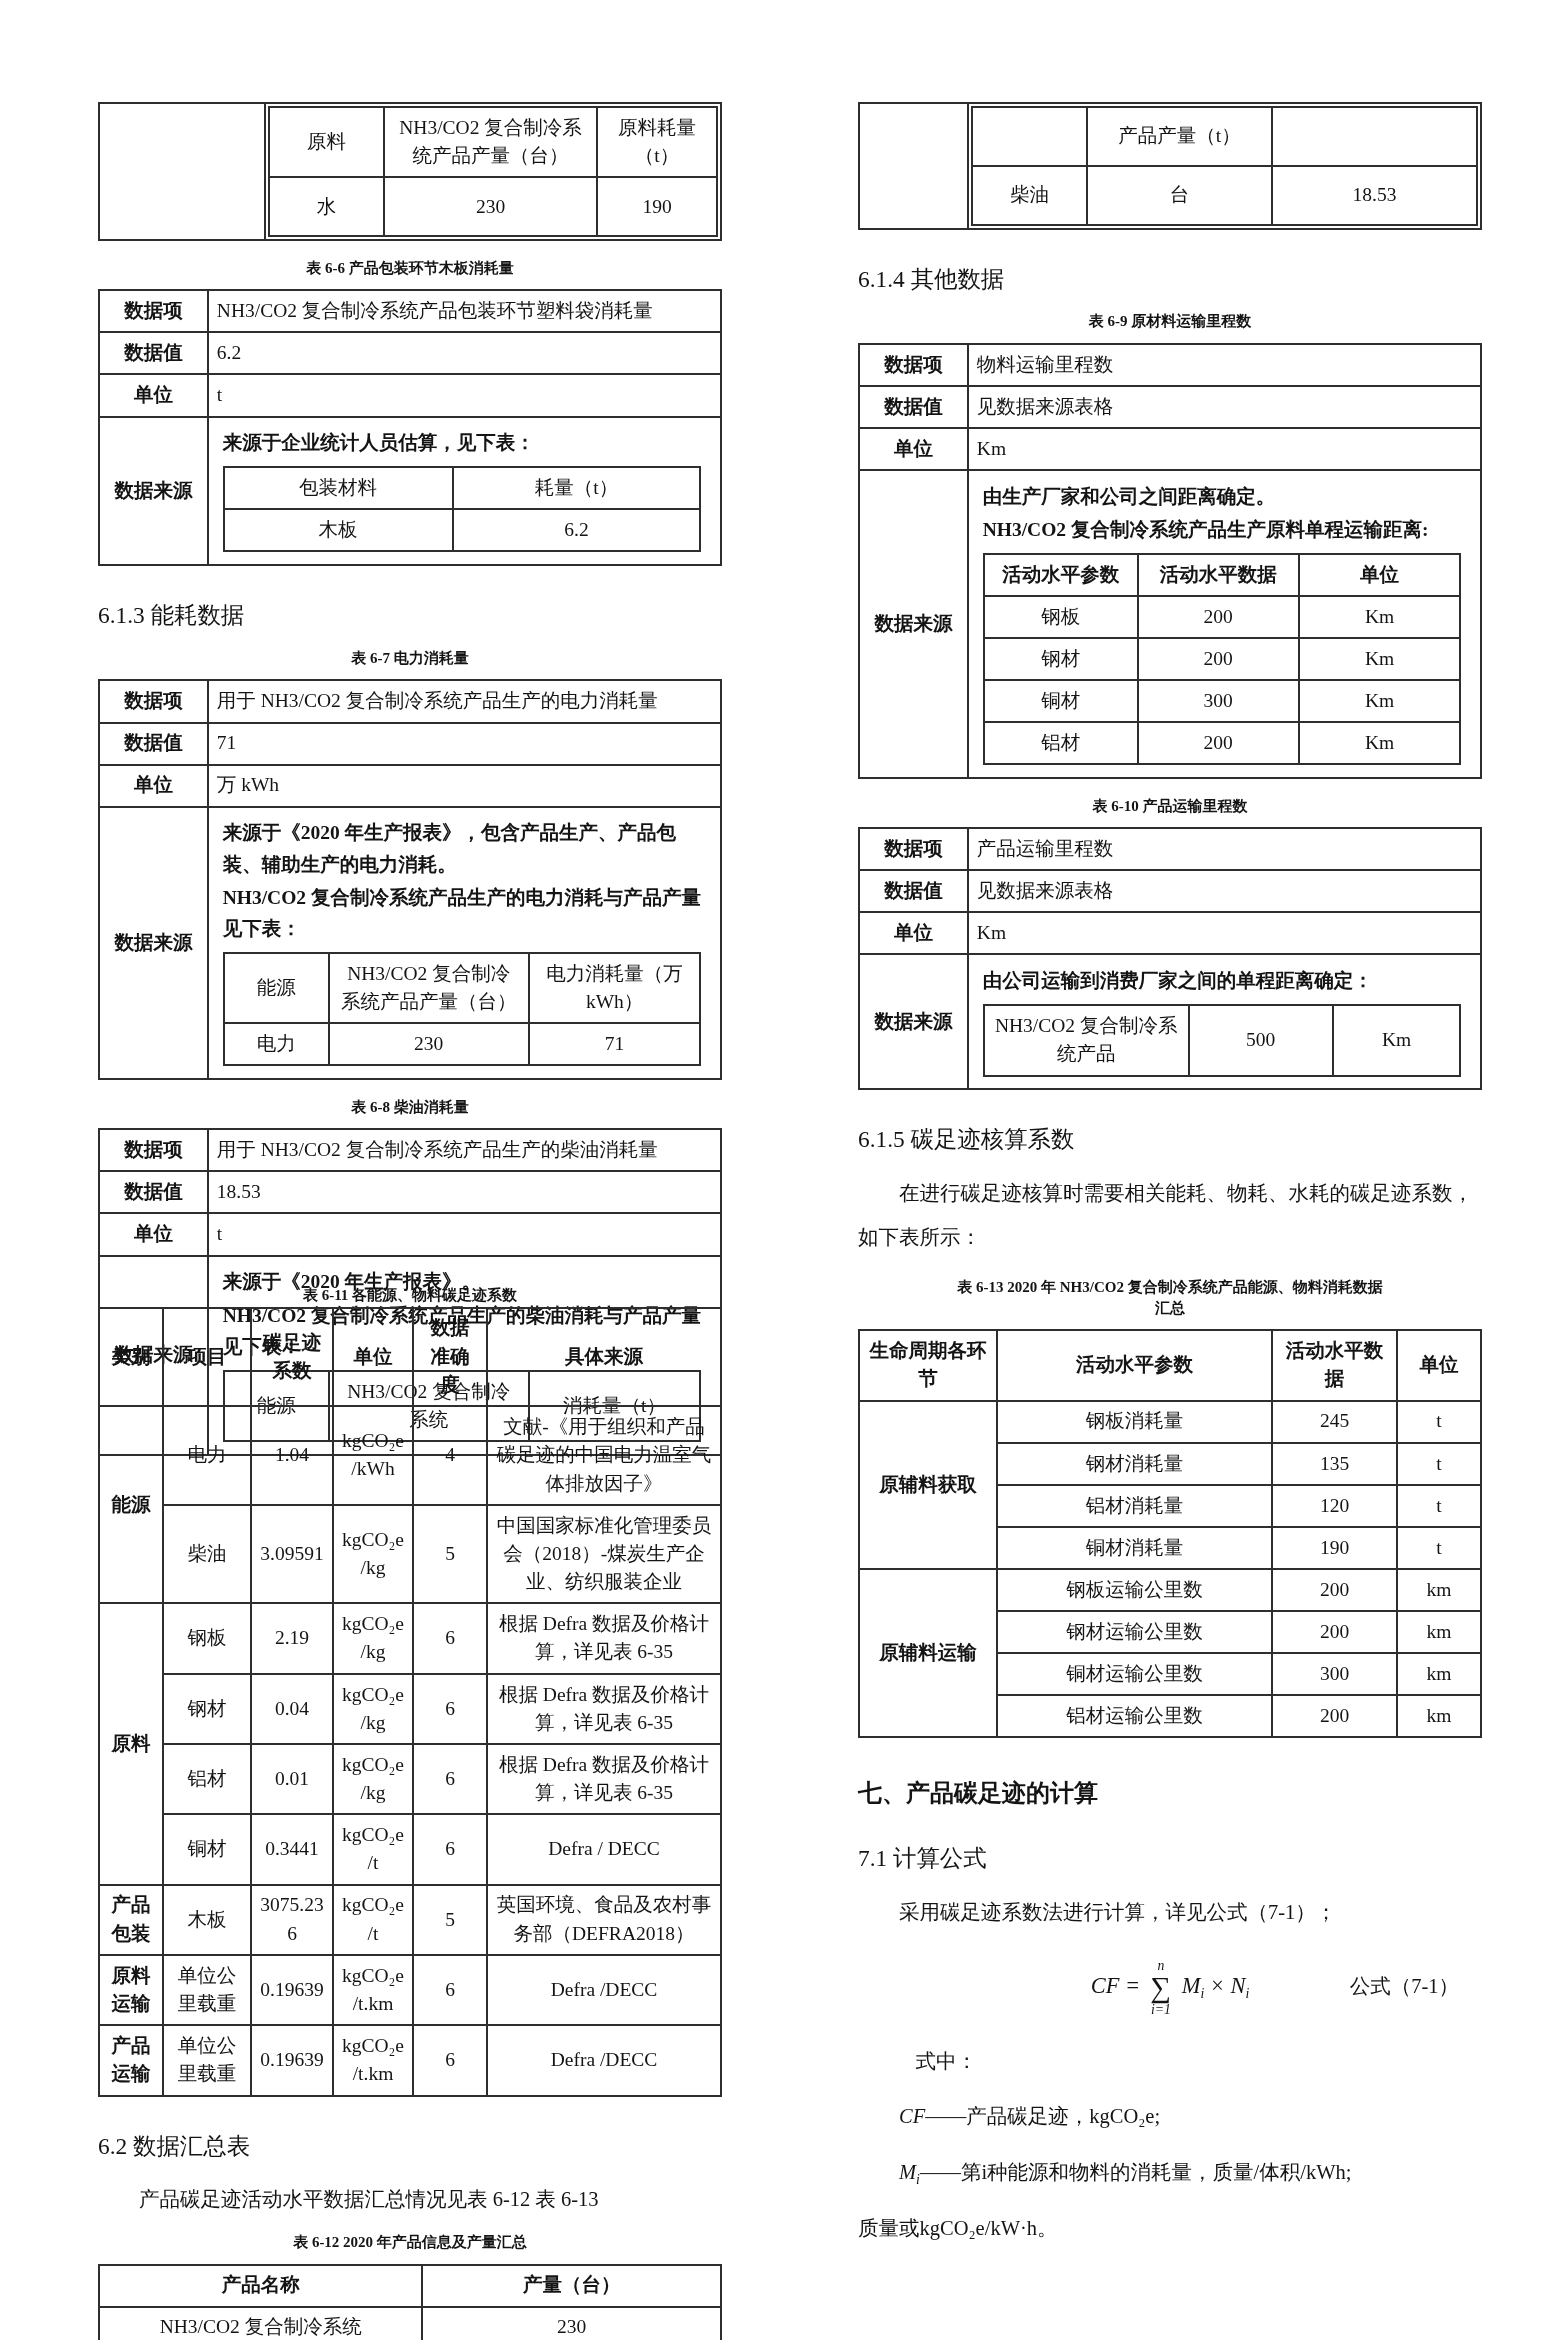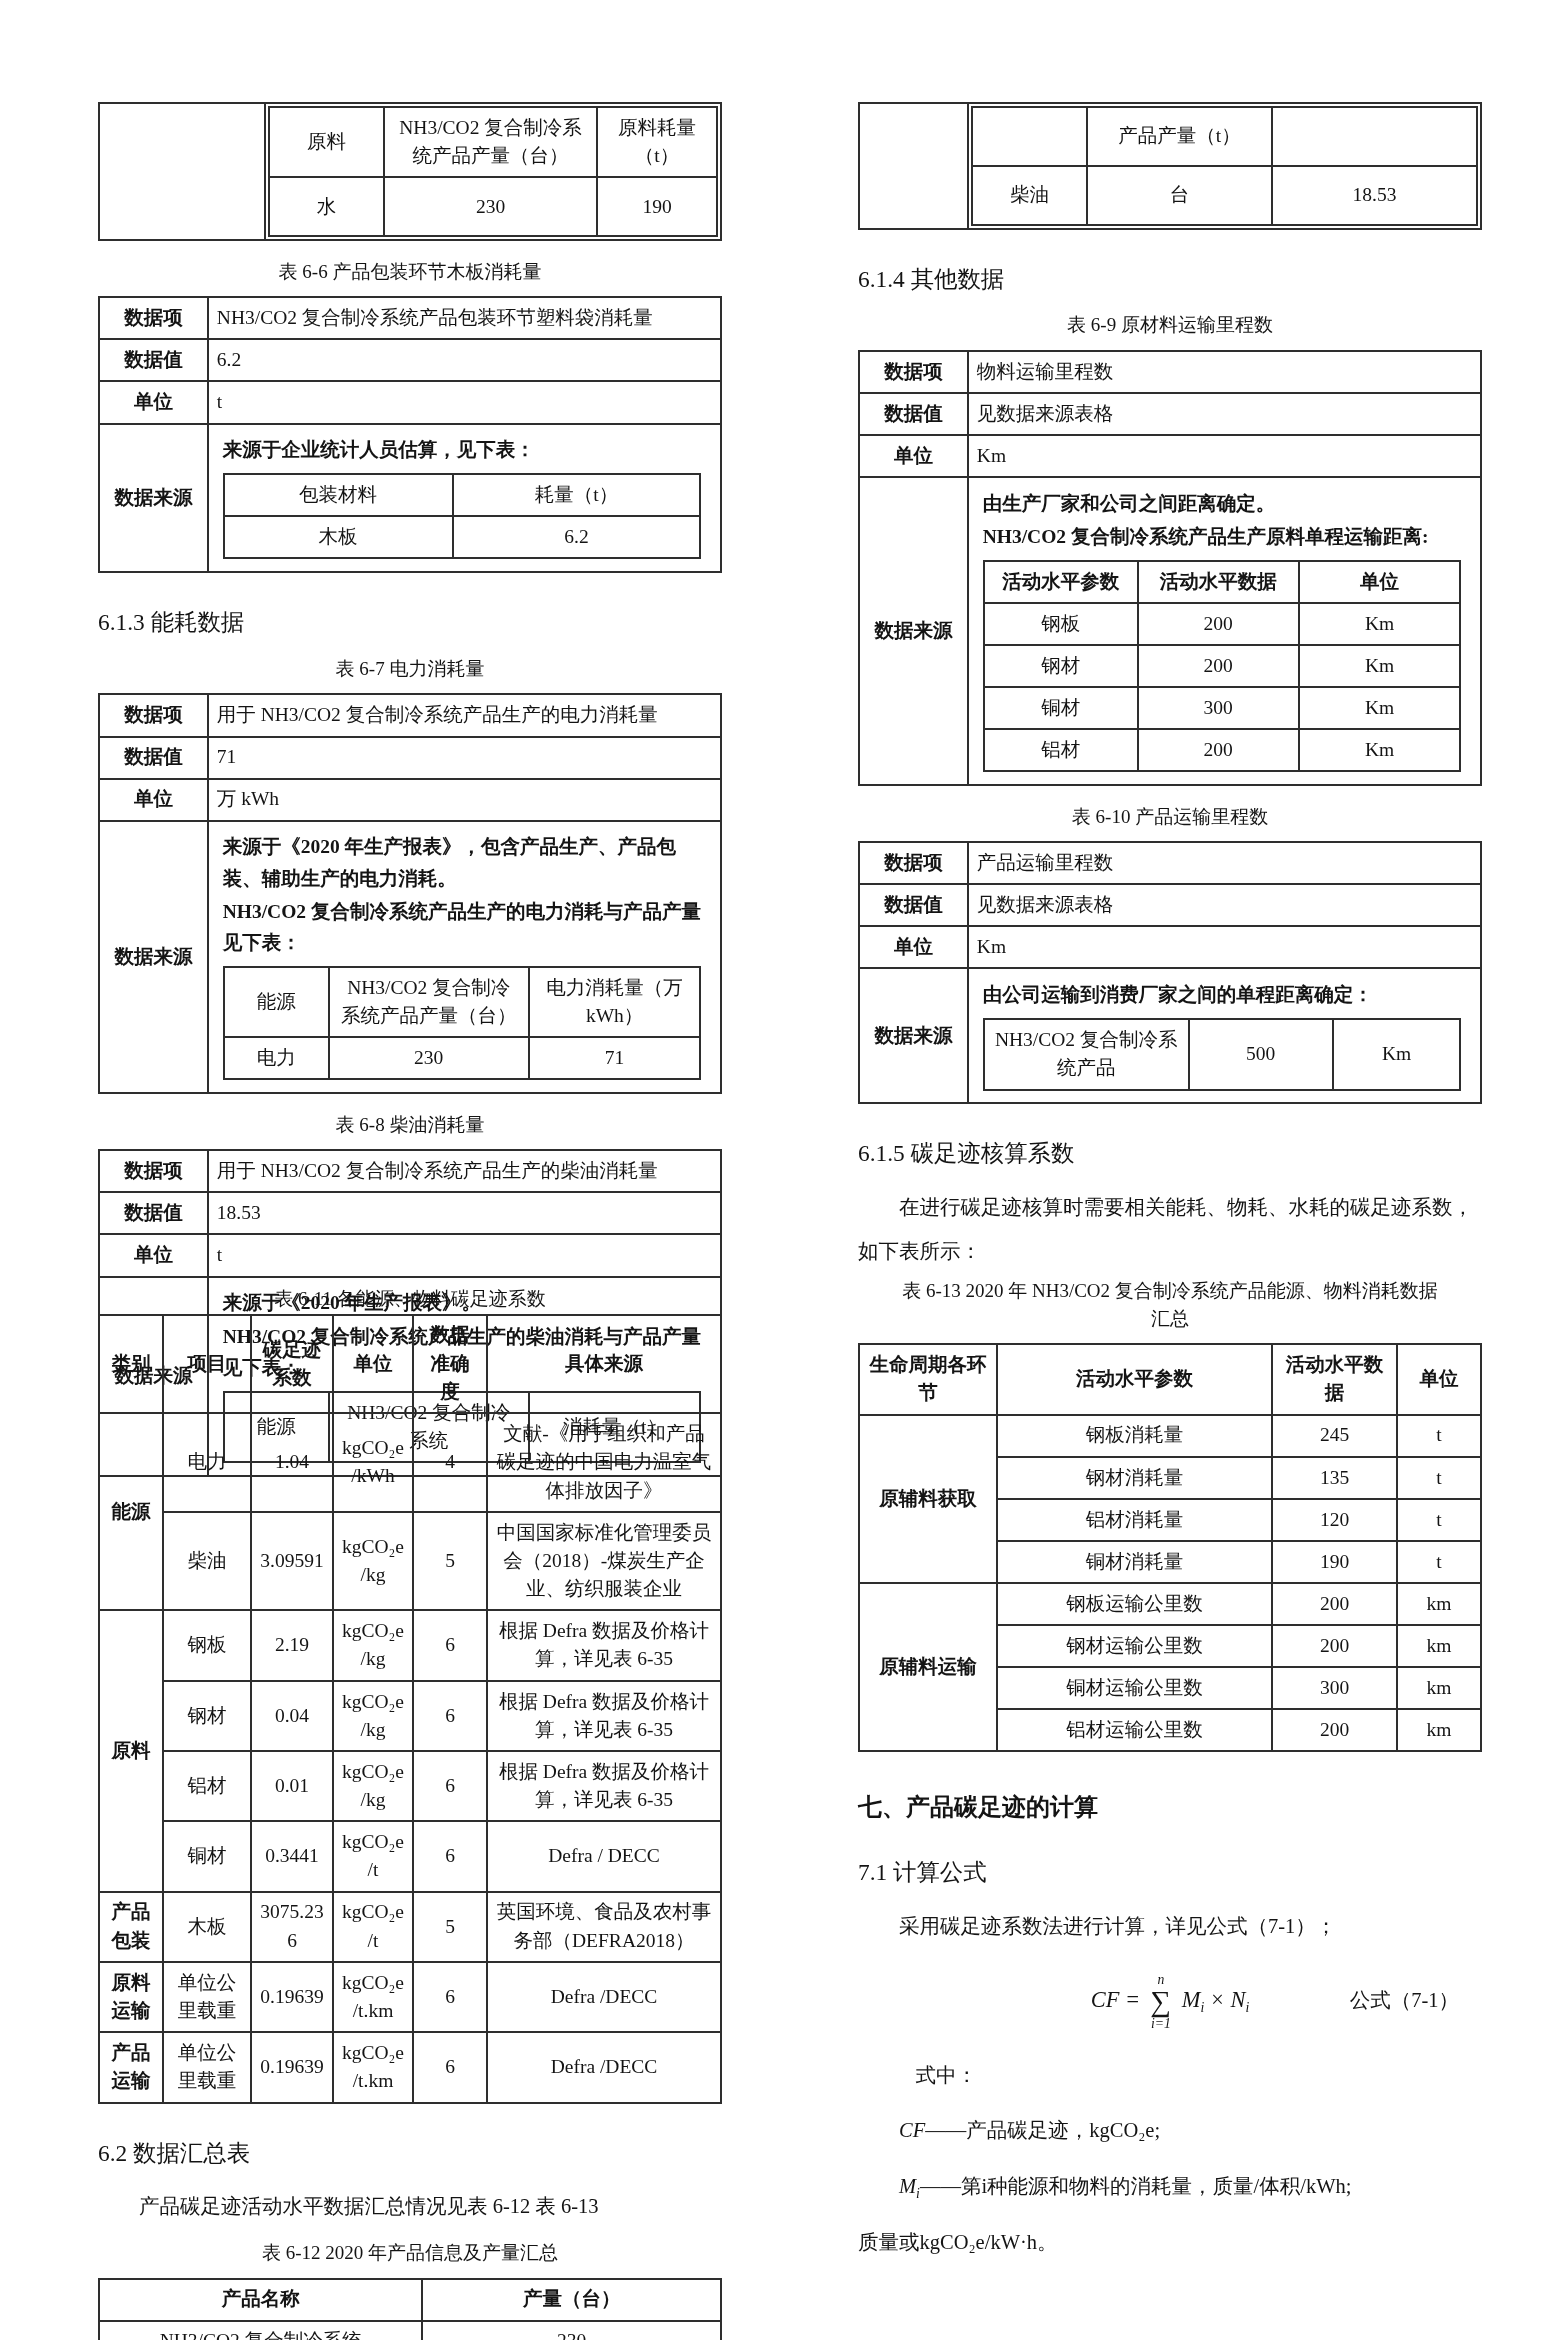--- a/index.html
+++ b/index.html
@@ -16,21 +16,21 @@
   table { border-collapse:collapse; width:100%; table-layout:fixed; }
   td {
     border:2px solid #2e2e2e; padding:5.9px 7.8px; font-size:19.5px;
     line-height:1.45; vertical-align:middle; word-break:break-word;
   }
   .c  { text-align:center; }
   .b  { font-weight:bold;font-family:Liberation Serif, serif; }
   .lblcol { width:109px; }
   td.lbl { font-weight:bold; text-align:center; }
 
-  .tcap { text-align:center; font-weight:normal; font-size:19px; margin:17.6px 0 11.7px; }
+  .tcap { text-align:center; font-weight:bold; font-size:15px; margin:17.6px 0 11.7px; }
   .tcap2 { margin-bottom:2px; }
   .h3 { font-size:23.4px; font-weight:normal; margin:33px 0 15.6px; }
   .hbig { font-size:24px; font-weight:bold; margin:39px 0 13.7px; }
   .para { font-size:20.5px; line-height:2.15; margin:11.7px 0; text-indent:2em; }
 
   .srccell { padding:7.8px 13.7px 9.8px 13.7px; }
   .srcnote { display:block; font-size:19.5px; line-height:1.6; margin:2px 0;font-weight:bold; }
   table.inner { width:99%; margin:7.8px 0 2px 0; }
   table.inner td { border:2px solid #2e2e2e;margin-left:28px; }
   .cont-outer > tbody > tr > td.blank { }

